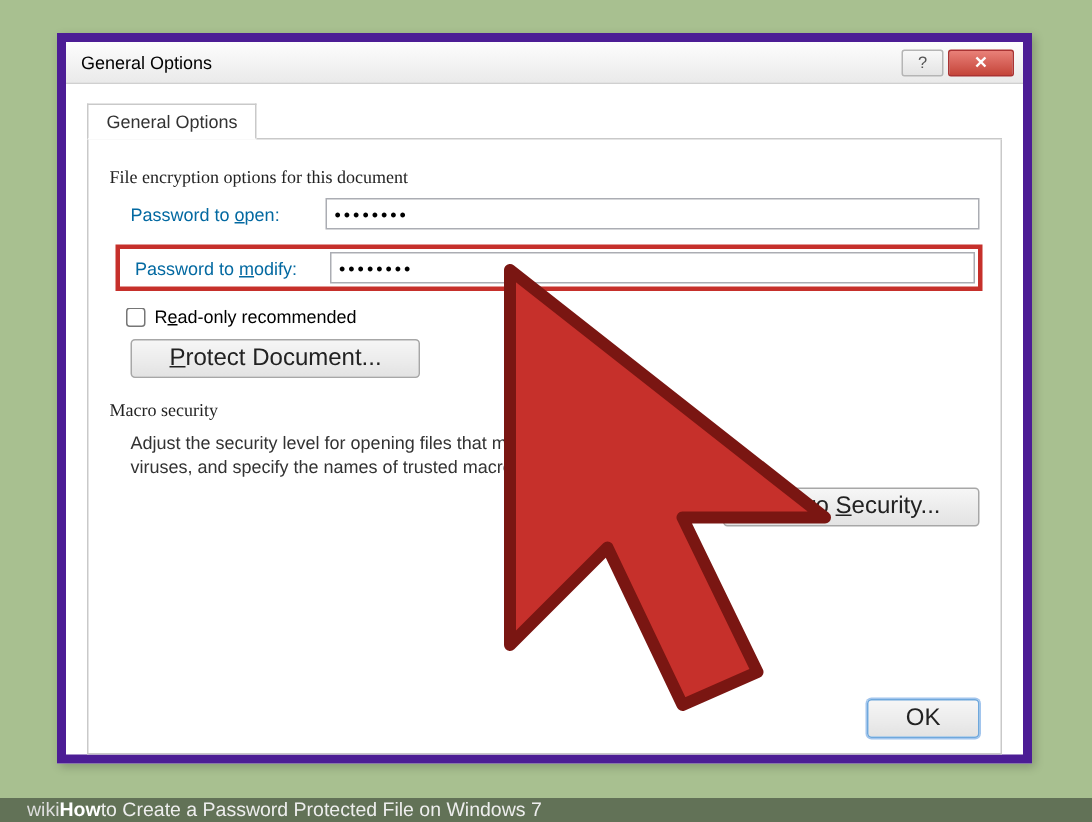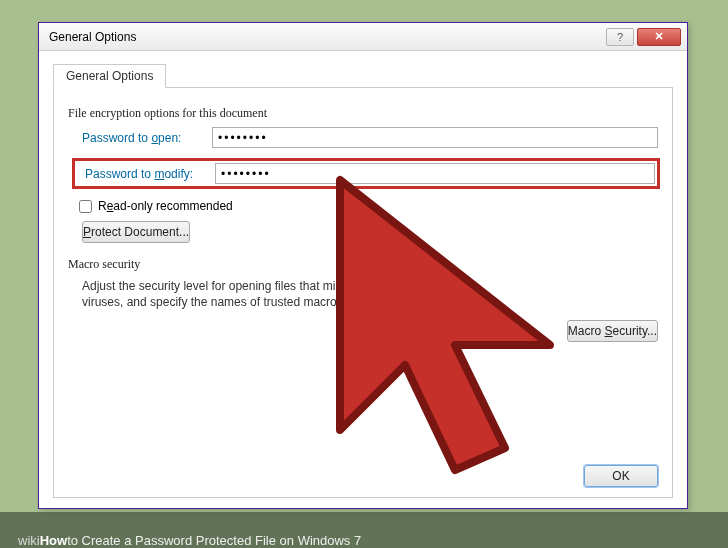--- a/index.html
+++ b/index.html
@@ -12,21 +12,21 @@
   position: relative;
   overflow: hidden;
 }
 .dialog {
   position: absolute;
   left: 38px;
   top: 22px;
   width: 650px;
   height: 487px;
   background: #fff;
-  border: 1px solid #4c1d95;
+  border: 6px solid #4c1d95;
   box-shadow: 2px 2px 6px rgba(0,0,0,.2);
 }
 .titlebar {
   height: 28px;
   background: linear-gradient(#fdfdfd,#eaeaea);
   border-bottom: 1px solid #d0d0d0;
   display: flex;
   align-items: center;
   padding: 0 6px 0 10px;
 }
@@ -108,23 +108,23 @@
 .checkbox-row {
   display: flex;
   align-items: center;
   margin: 8px 0 8px 11px;
 }
 .checkbox-row input { margin-right: 6px; }
 .btn {
   background: linear-gradient(#f6f6f6,#e3e3e3);
   border: 1px solid #a7a7a7;
   border-radius: 3px;
-  padding: 3px 0;
+  padding: 3px 25px;
   font-family: inherit;
-  font-size: 12px;
+  font-size: 16px;
   color: #222;
   cursor: pointer;
 }
 .btn-row { margin: 4px 0 14px 14px; }
 .macro-desc {
   margin: 6px 0 0 14px;
   color: #333;
   line-height: 1.35;
   max-width: 380px;
 }
@@ -149,25 +149,25 @@
   position: absolute;
   left: 320px;
   top: 170px;
   pointer-events: none;
 }
 .caption {
   position: absolute;
   left: 0;
   bottom: 0;
   width: 100%;
-  height: 36px;
+  height: 16px;
   background: rgba(40,50,40,.55);
   color: #eee;
   display: flex;
-  align-items: flex-end;
+  align-items: flex-start;
   padding-left: 18px;
   font-size: 13px;
 }
 .caption .wiki { color: #ddd; }
 .caption .how { font-weight: bold; color: #fff; }
 </style>
 </head>
 <body>
 
 <div class="dialog">

